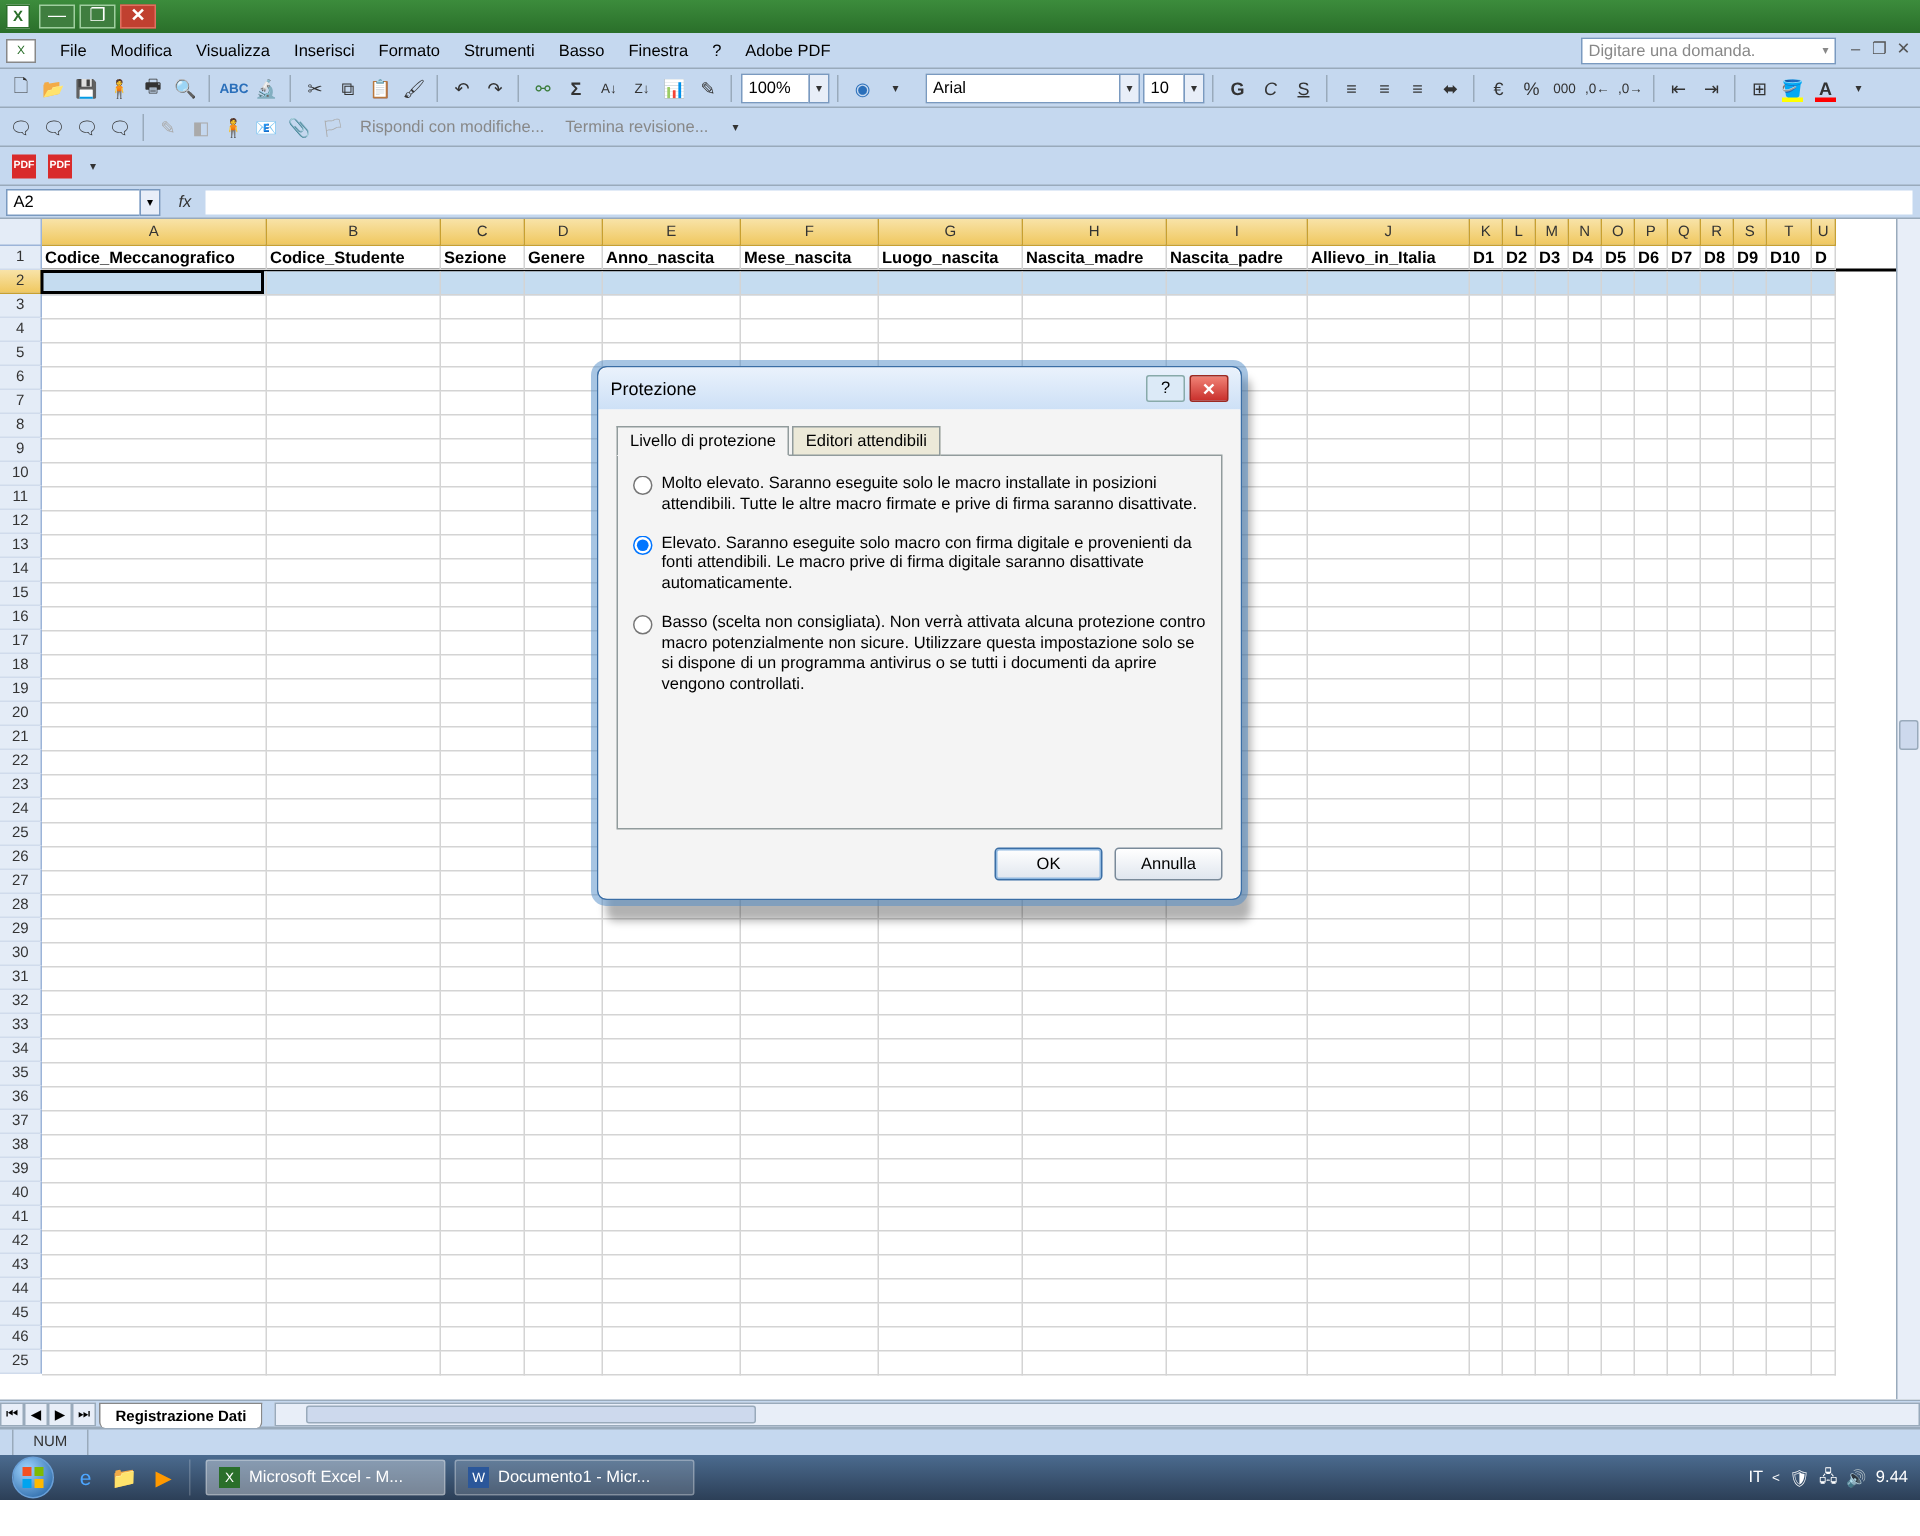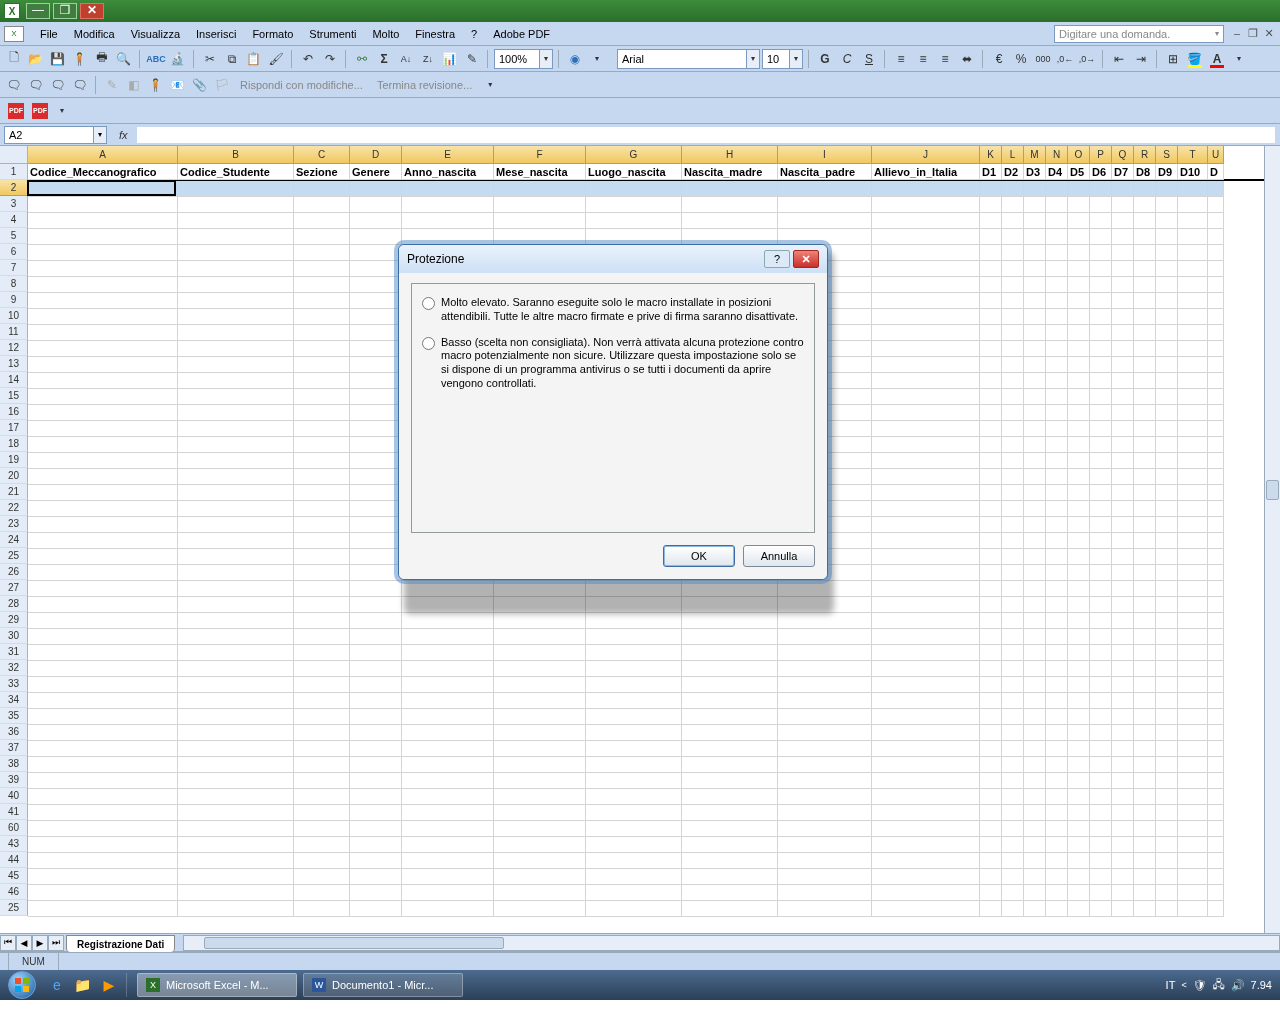--- a/index.html
+++ b/index.html
@@ -117,21 +117,21 @@
 </div>
 
 <div class="menu-bar">
   <span class="menu-excel-icon">X</span>
   <span class="menu-item">File</span>
   <span class="menu-item">Modifica</span>
   <span class="menu-item">Visualizza</span>
   <span class="menu-item">Inserisci</span>
   <span class="menu-item">Formato</span>
   <span class="menu-item">Strumenti</span>
-  <span class="menu-item">Molto</span>
+  <span class="menu-item">Basso</span>
   <span class="menu-item">Finestra</span>
   <span class="menu-item">?</span>
   <span class="menu-item">Adobe PDF</span>
   <div class="question-box">
       <span>Digitare una domanda.</span>
       <span style="margin-left:auto;font-size:8px;">▾</span>
     </div>
   <div class="small-btns">
     <div class="small-btn">–</div>
     <div class="small-btn">❐</div>
@@ -304,21 +304,21 @@
       <div class="row-header">32</div>
       <div class="row-header">33</div>
       <div class="row-header">34</div>
       <div class="row-header">35</div>
       <div class="row-header">36</div>
       <div class="row-header">37</div>
       <div class="row-header">38</div>
       <div class="row-header">39</div>
       <div class="row-header">40</div>
       <div class="row-header">41</div>
-      <div class="row-header">60</div>
+      <div class="row-header">42</div>
       <div class="row-header">43</div>
       <div class="row-header">44</div>
       <div class="row-header">45</div>
       <div class="row-header">46</div>
       <div class="row-header">25</div>
     </div>
   <div class="cells">
       <div class="cell-row" style="border-bottom: 2px solid rgb(0, 0, 0); height: 17px;">
         <div class="cell header-cell" style="width: 150px;">Codice_Meccanografico</div>
         <div class="cell header-cell" style="width: 116px;">Codice_Studente</div>
@@ -1449,37 +1449,45 @@
   <div class="task-btn">
     <span style="background:#2b579a;color:#fff;width:14px;height:14px;font-size:9px;display:inline-flex;align-items:center;justify-content:center;">W</span>
     <span>Documento1 - Micr...</span>
   </div>
   <div class="tray">
     <span>IT</span>
     <span style="font-size:9px;">&lt;</span>
     <span>🛡</span>
     <span>🖧</span>
     <span>🔊</span>
-    <span class="clock">7.94</span>
+    <span class="clock">9.44</span>
   </div>
 </div>
 
 <div class="dialog-shadow"></div>
 <div class="dialog">
   <div class="dlg-title">
     <span>Protezione</span>
     <span class="spacer"></span>
     <div class="dlg-title-btn">?</div>
     <div class="dlg-title-btn close">✕</div>
   </div>
   <div class="dlg-body">
+    <div class="tab-strip">
+      <div class="dlg-tab"><span>Livello di protezione</span></div>
+      <div class="dlg-tab inactive"><span>Editori attendibili</span></div>
+    </div>
     <div class="tab-panel">
       <label class="radio-row">
         <input type="radio" name="sec" style="">
         <span class="radio-text">Molto elevato. Saranno eseguite solo le macro installate in posizioni attendibili. Tutte le altre macro firmate e prive di firma saranno disattivate.</span>
+      </label>
+      <label class="radio-row">
+        <input type="radio" name="sec" checked="" style="">
+        <span class="radio-text">Elevato. Saranno eseguite solo macro con firma digitale e provenienti da fonti attendibili. Le macro prive di firma digitale saranno disattivate automaticamente.</span>
       </label>
       <label class="radio-row">
         <input type="radio" name="sec" style="">
         <span class="radio-text">Basso (scelta non consigliata). Non verrà attivata alcuna protezione contro macro potenzialmente non sicure. Utilizzare questa impostazione solo se si dispone di un programma antivirus o se tutti i documenti da aprire vengono controllati.</span>
       </label>
     </div>
     <div class="dlg-buttons">
       <div class="dlg-btn primary">
           <span>OK</span>
         </div>

